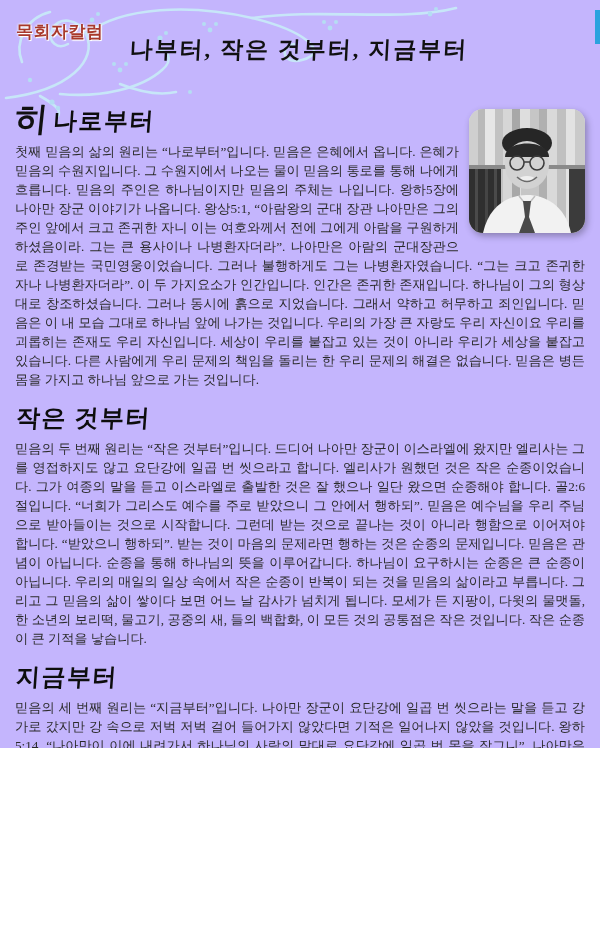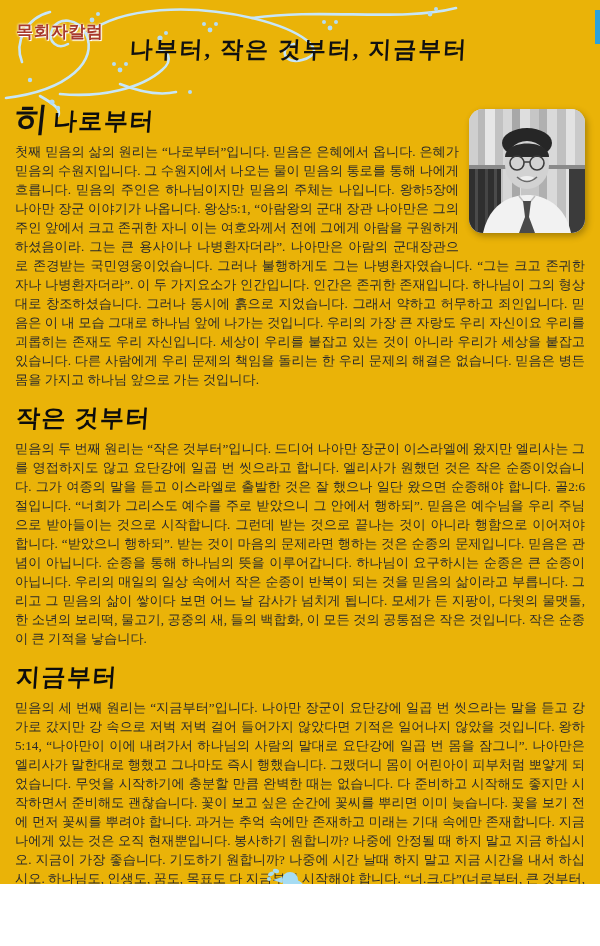--- a/index.html
+++ b/index.html
@@ -1,19 +1,19 @@
 <!DOCTYPE html>
 <html><head>
 <meta charset="utf-8">
 <style>
   * { margin:0; padding:0; box-sizing:border-box; }
   html,body { background:#ffffff; }
   .page {
-    position:relative; width:600px; height:884px; margin:0 auto;
-    background:#eab308; overflow:hidden;
+    position:relative; width:600px; height:748px; margin:0 auto;
+    background:#c4b5fd; overflow:hidden;
     font-family:"Liberation Serif", serif; color:#2b2b2b;
   }
   .flourish-svg { position:absolute; top:0; left:0; z-index:0; pointer-events:none; }
   .accent-bar { position:absolute; top:10px; right:0; width:5px; height:34px; background:#2ba2de; z-index:2; }
   .header { position:relative; height:92px; z-index:1; }
   .category-label {
     position:absolute; top:20px; left:16px;
     font-family:"Liberation Sans", sans-serif; font-weight:bold; font-size:17px;
     color:#a8392c; letter-spacing:0.5px;
     text-shadow:0 0 2px #fff, 0 0 3px #fff, 1px 1px 0 #fff;

